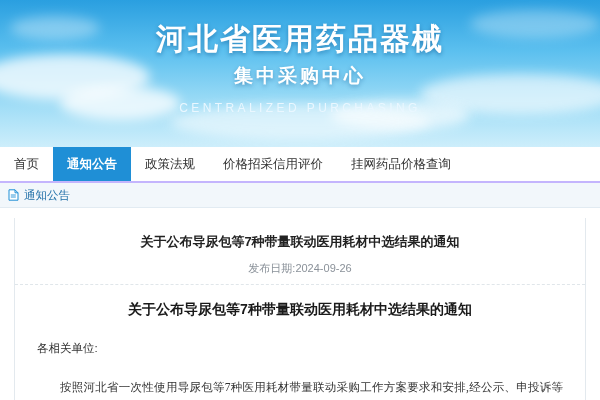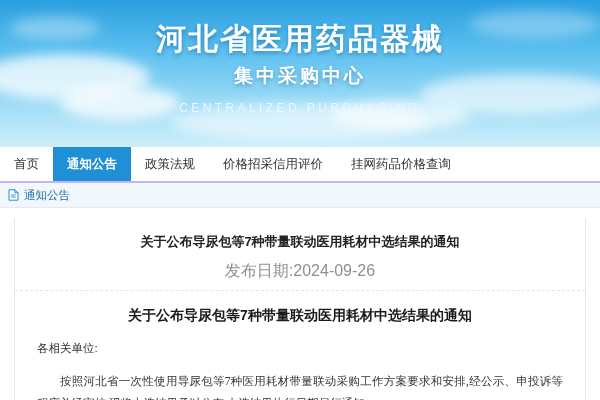--- a/index.html
+++ b/index.html
@@ -126,39 +126,39 @@
   }
   .card-title {
     text-align: center;
     font-size: 13px;
     font-weight: bold;
     color: #222;
     line-height: 1.5;
   }
   .card-date {
     text-align: center;
-    font-size: 16px;
+    font-size: 11px;
     color: #8a9199;
     margin-top: 9px;
   }
   .doc {
     padding: 14px 22px 0 22px;
   }
   .doc-title {
     text-align: center;
     font-size: 14px;
     font-weight: bold;
     color: #1a1a1a;
     line-height: 1.5;
   }
   .doc p {
     font-size: 11.5px;
     line-height: 1.95;
     color: #333;
-    margin: 11px 0 0 0;
+    margin: 17px 0 0 0;
     text-align: justify;
   }
   .indent { text-indent: 2em; font-family: Liberation Serif, serif; }
 </style>
 </head>
 <body>
 
 <div class="banner">
   <div class="cloud c1"></div>
   <div class="cloud c2"></div>

